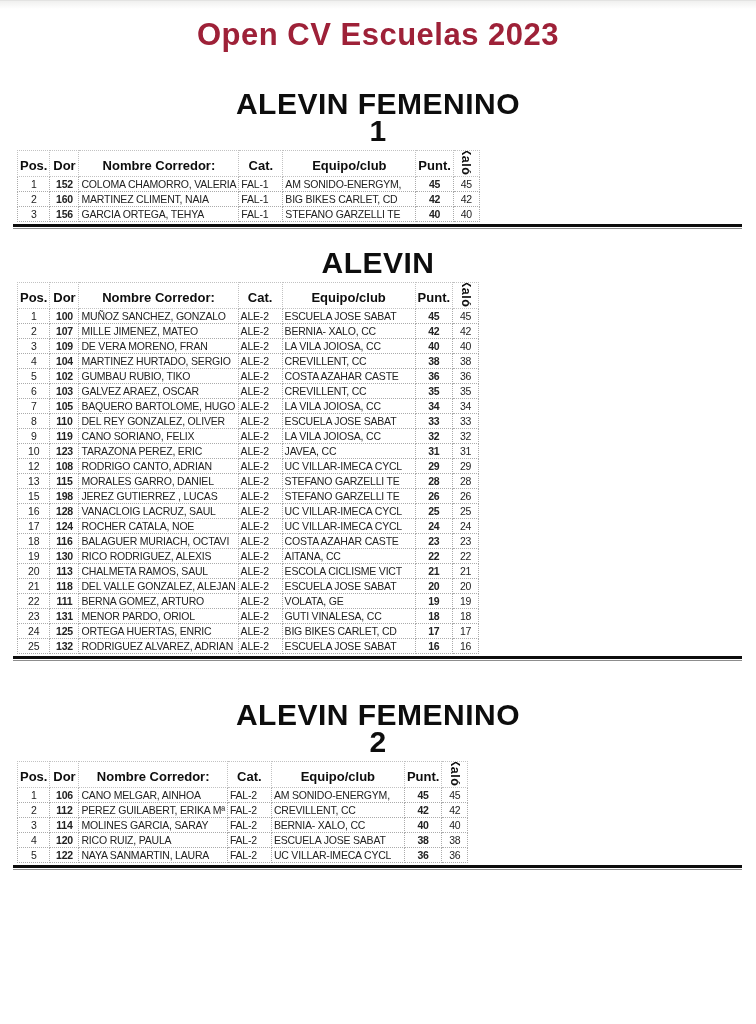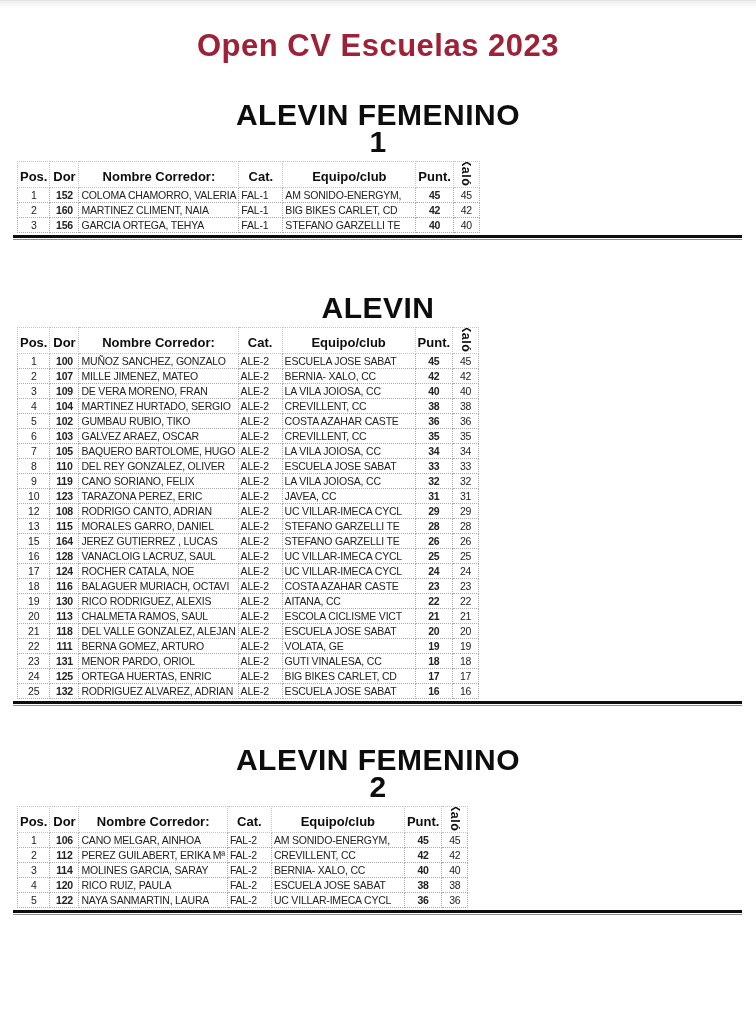--- a/index.html
+++ b/index.html
@@ -12,35 +12,35 @@
     color:#111;
     overflow:hidden;
     border-top:1px solid #e3e3e2;
     box-sizing:border-box;
   }
   .page::before{
     content:"";position:absolute;top:0;left:0;right:0;height:8px;
     background:linear-gradient(#f0f0ef, #ffffff);
   }
   .doc-title{
-    margin:0;padding-top:27px;
+    margin:0;padding-top:16px;
     text-align:center;
     font-size:31px;font-weight:bold;
     letter-spacing:0.5px;
     color:#9e2138;
   }
   .sec{position:relative;}
   .heading{
     text-align:center;
     font-size:30px;line-height:27px;
     font-weight:bold;color:#0d0d0d;
     letter-spacing:0.5px;
   }
   .sec1 .heading{margin-top:37px;}
-  .sec2 .heading{margin-top:54px;}
+  .sec2 .heading{margin-top:20px;}
   .sec3 .heading{margin-top:40px;}
 
   table.results{
     border-collapse:collapse;
     margin:6px 0 0 17px;
     table-layout:fixed;
   }
   table.results th, table.results td{
     border:1px dotted #ababab;
     padding:0 2px;
@@ -265,21 +265,21 @@
             <td class="c-pos">13</td>
             <td class="c-dor">115</td>
             <td class="c-name">MORALES GARRO, DANIEL</td>
             <td class="c-cat">ALE-2</td>
             <td class="c-team">STEFANO GARZELLI TE</td>
             <td class="c-punt">28</td>
             <td class="c-xalo">28</td>
           </tr>
           <tr>
             <td class="c-pos">15</td>
-            <td class="c-dor">164</td>
+            <td class="c-dor">198</td>
             <td class="c-name">JEREZ GUTIERREZ , LUCAS</td>
             <td class="c-cat">ALE-2</td>
             <td class="c-team">STEFANO GARZELLI TE</td>
             <td class="c-punt">26</td>
             <td class="c-xalo">26</td>
           </tr>
           <tr>
             <td class="c-pos">16</td>
             <td class="c-dor">128</td>
             <td class="c-name">VANACLOIG LACRUZ, SAUL</td>

